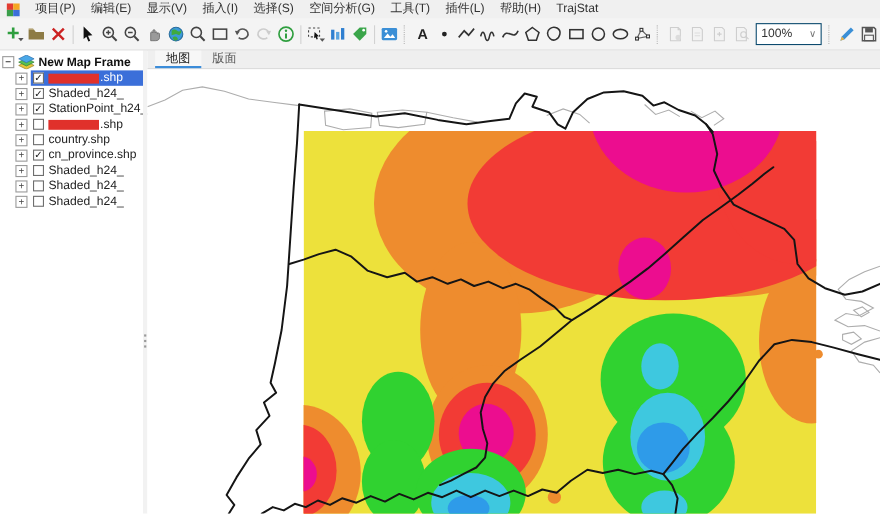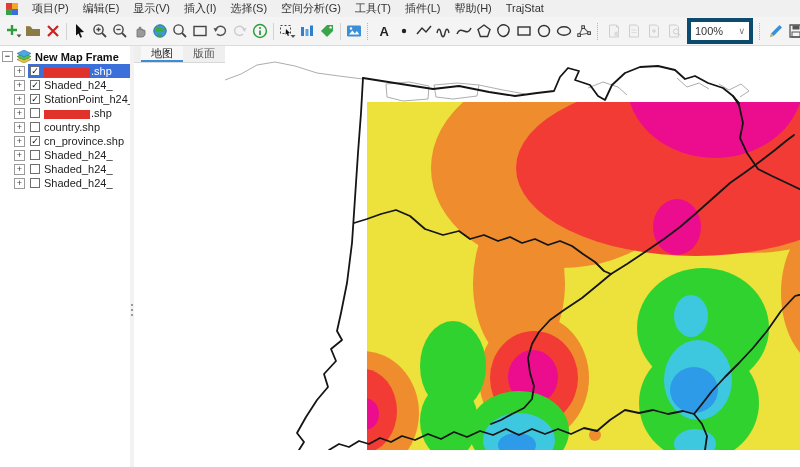--- a/index.html
+++ b/index.html
@@ -10,41 +10,41 @@
   .app-icon{width:12px;height:12px;margin:0 7px 0 6px;flex:0 0 auto}
   .menubar{display:flex;align-items:center}
   .menu-item{padding:16px 7px;line-height:17px;color:#333;cursor:default;white-space:nowrap}
   .window-title{position:absolute;left:492px;top:0;line-height:17px;color:#555}
   
   .toolbar{height:28px;background:#f4f4f4;border-bottom:1px solid #dcdcdc;display:flex;align-items:center;padding-left:3px}
   .tool{width:20px;height:22px;display:flex;align-items:center;justify-content:center;flex:0 0 auto;border-radius:2px}
   .tool.disabled{opacity:.42;filter:grayscale(1)}
   .sep{width:1px;height:17px;background:#d2d2d2;margin:0 3px;flex:0 0 auto}
   .handle{width:3px;height:17px;border-left:1px dotted #b5b5b5;margin:0 3px;flex:0 0 auto}
-  .combo{width:50px;height:18px;background:#fff;border:4px solid #0c4a6e;display:flex;align-items:center;
+  .combo{width:50px;height:18px;background:#fff;border:1px solid #0c4a6e;display:flex;align-items:center;
          justify-content:space-between;padding:0 4px;margin:0 3px;color:#333;flex:0 0 auto}
   .combo .caret{color:#777;font-size:9px}
   
   .main{display:flex;height:421px}
   .sidebar{width:130px;background:#fff;padding-top:3px;box-sizing:border-box;flex:0 0 auto}
   .tree-frame-row{display:flex;align-items:center;height:15px;font-weight:bold;color:#101010}
   .expander{width:9px;height:9px;border:1px solid #9a9a9a;background:#fff;font-size:9px;line-height:8px;
             text-align:center;color:#444;margin:0 3px 0 2px;flex:0 0 auto;box-sizing:content-box}
   .frame-icon{margin-right:3px}
   .layer-row{display:flex;align-items:center;height:14px}
   .layer-row .expander{margin-left:14px}
   .row-body{flex:1;display:flex;align-items:center;height:14px;color:#222}
   .row-body.selected{background:#3b6fd9;color:#fff}
   .checkbox{width:10px;height:10px;border:1px solid #6e6e6e;background:#fff;margin:0 4px 0 2px;font-size:9px;
             line-height:9px;text-align:center;color:#111;flex:0 0 auto;box-sizing:border-box}
   .redaction{width:46px;height:9px;display:inline-block;vertical-align:middle;margin-right:1px}
   .splitter{width:4px;background:#f2f2f2;position:relative;flex:0 0 auto}
   .grip{position:absolute;left:1px;top:258px;width:2px}
   .grip i{display:block;width:2px;height:2px;background:#9a9a9a;margin-bottom:3px}
-  .mappanel{flex:1;display:flex;flex-direction:row;min-width:0}
+  .mappanel{flex:1;display:flex;flex-direction:column;min-width:0}
   .tabbar{height:16px;background:#efefef;border-bottom:1px solid #d8d8d8;display:flex;padding-left:7px}
   .tab{padding:0 10px;line-height:15px;color:#555;cursor:default}
   .tab.active{color:#1a1a1a;border-bottom:2px solid #3b8cd9;background:#f7f7f7}
   .canvas{flex:1;position:relative;background:#fff}
   .canvas svg{position:absolute;left:0;top:0}
 </style>
 </head>
 <body>
 
 <div class="titlebar">

